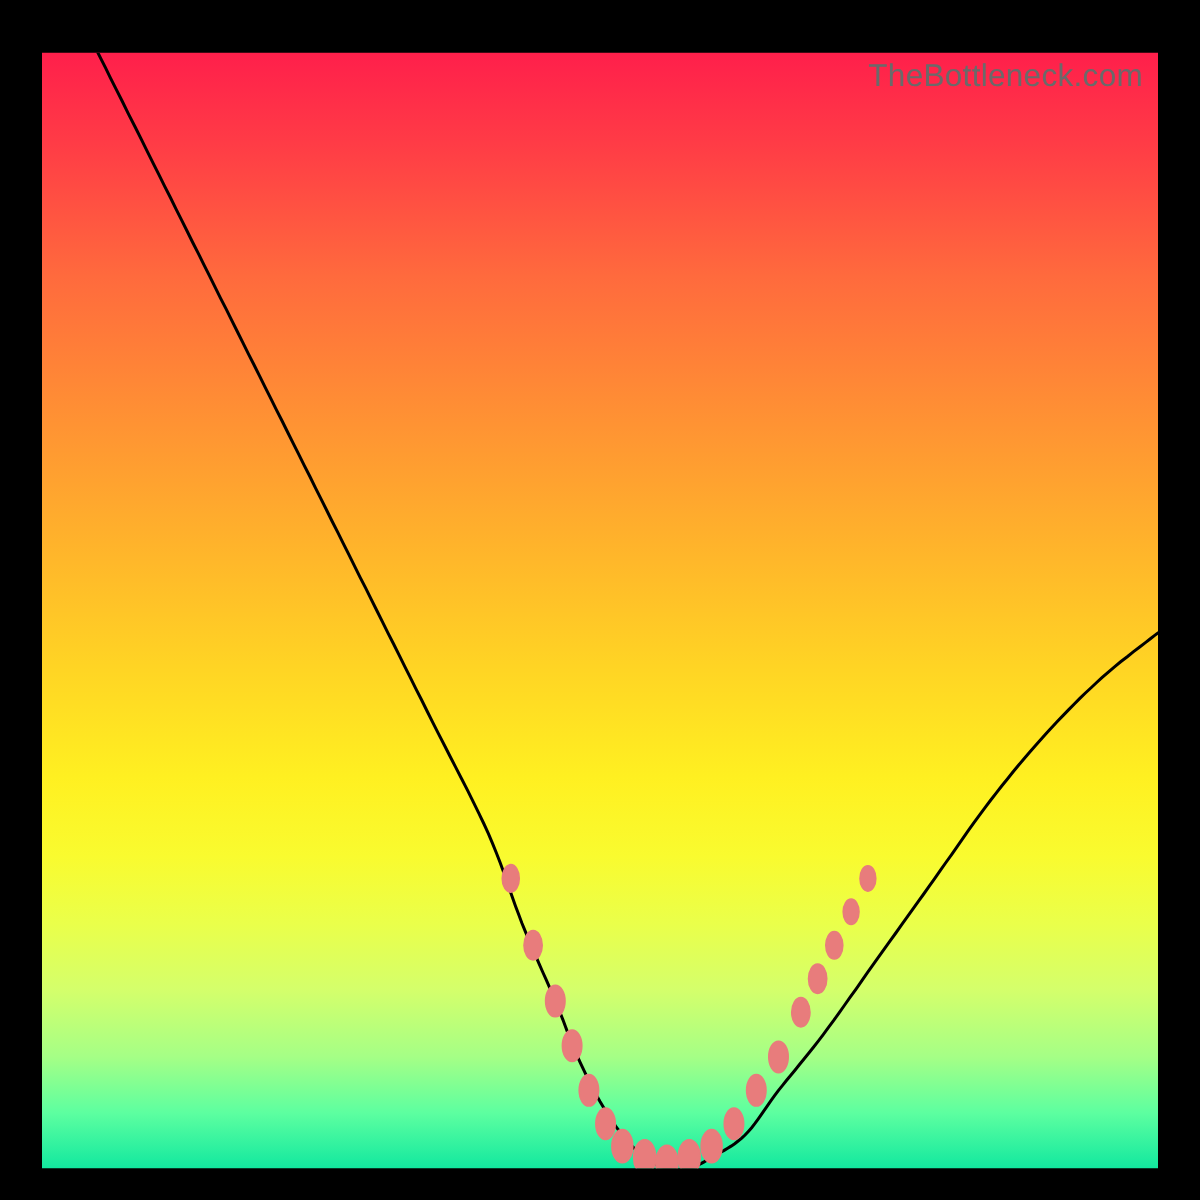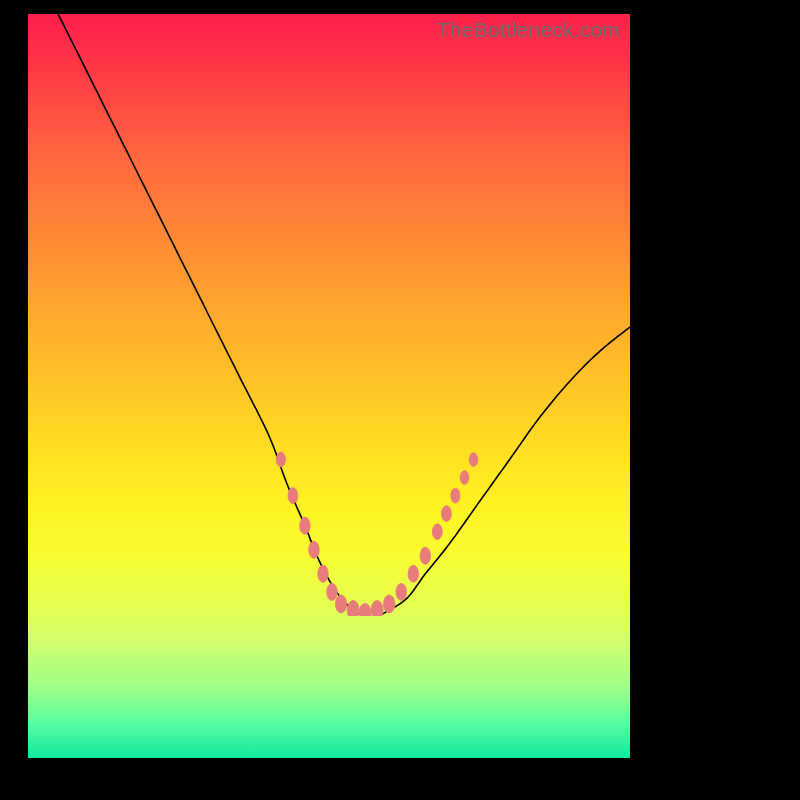--- a/index.html
+++ b/index.html
@@ -6,22 +6,22 @@
   html, body { width: 800px; height: 800px; overflow: hidden; background: #000; }
   .frame {
     position: relative;
     width: 800px;
     height: 800px;
     background: #000;
   }
   .plot-area {
     position: absolute;
     left: 28px;
-    top: 14px;
-    width: 602px;
+    top: 35px;
+    width: 744px;
     height: 744px;
     overflow: hidden;
   }
   .gradient-bg {
     position: absolute;
     inset: 0;
     background: linear-gradient(to bottom,
       #ff1f4b 0%,
       #ff3b46 8%,
       #ff6a3d 20%,

